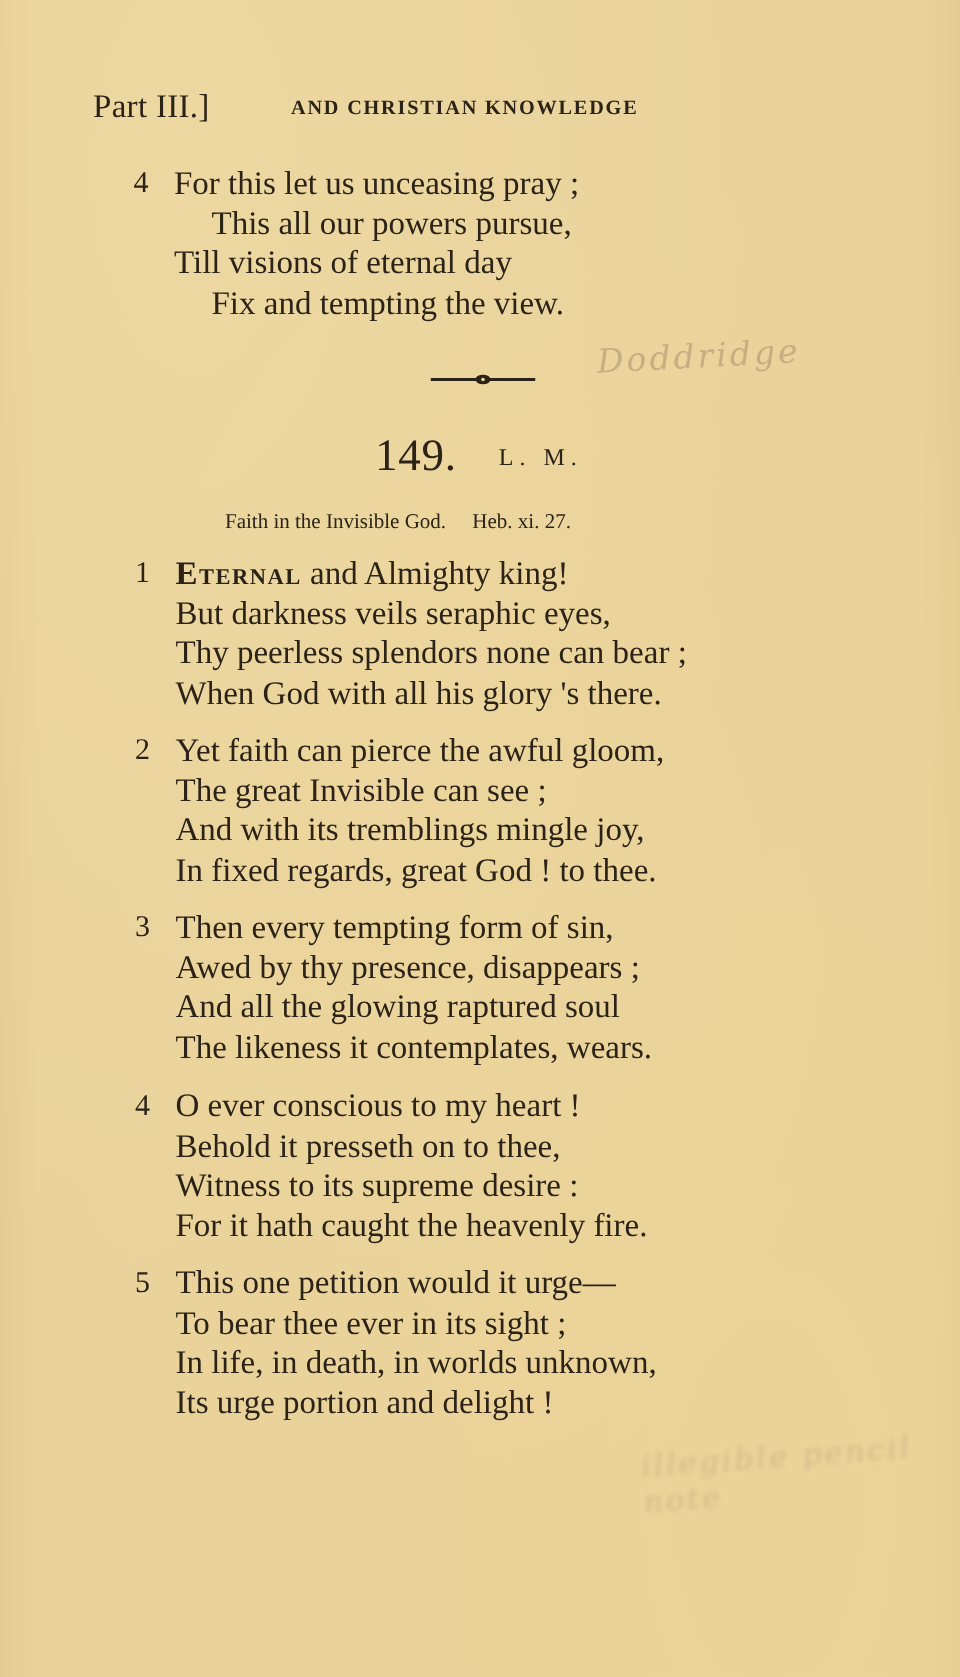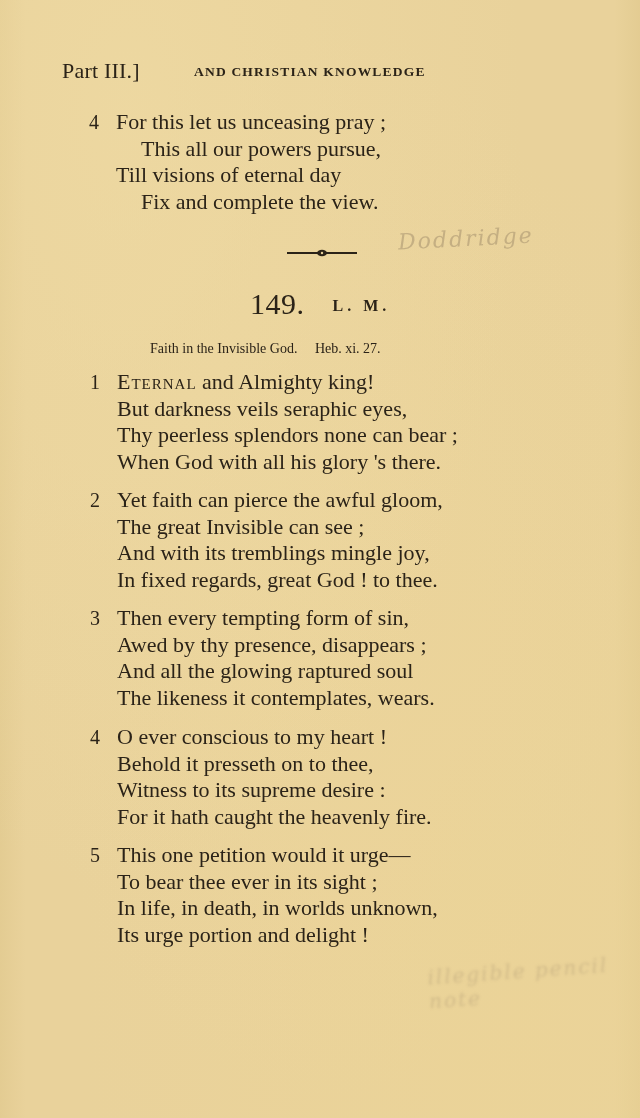--- a/index.html
+++ b/index.html
@@ -83,57 +83,58 @@
       top: 287px;
       left: 250px;
       white-space: nowrap;
     }
     .hymn-number .num {
       font-size: 30px;
       letter-spacing: 0.5px;
     }
     .hymn-number .meter {
       font-size: 16px;
-      font-weight: bold;
+      font-weight: normal;
       letter-spacing: 4px;
       margin-left: 24px;
       position: relative;
       top: -3px;
     }
     .subtitle {
       position: absolute;
       top: 341px;
       left: 150px;
       font-size: 14px;
       white-space: nowrap;
     }
     .subtitle .ref { margin-left: 14px; }
     .smallcaps {
       font-variant: small-caps;
       letter-spacing: 1px;
+      font-weight: bold;
     }
   </style>
 </head>
 <body>
 
 <div class="page">
 
   <div class="running-head">
     <span class="part">Part III.]</span>
     <span class="title">AND CHRISTIAN KNOWLEDGE</span>
   </div>
 
   <div class="stanza" style="top:109px; left:116px;">
     <span class="line">
       <span class="num">4</span>
       <span>For this let us unceasing pray ;</span>
     </span>
     <span class="line indent">This all our powers pursue,</span>
     <span class="line">Till visions of eternal day</span>
-    <span class="line indent">Fix and complete the view.</span>
+    <span class="line indent">Fix and tempting the view.</span>
   </div>
 
   <svg class="ornament" viewBox="0 0 70 8">
     <line x1="0" y1="4" x2="70" y2="4" stroke="#2B2318" stroke-width="2"></line>
     <ellipse cx="35" cy="4" rx="5" ry="3.2" fill="#2B2318"></ellipse>
     <circle cx="35" cy="4" r="1.2" fill="#E9D29B"></circle>
   </svg>
 
   <div class="pencil" style="left:398px; top:226px; transform:rotate(-3deg);">Doddridge</div>
   <div class="pencil" style="left:428px; top:958px; font-size:20px; opacity:0.55; color:transparent; text-shadow:0 0 3px rgba(150,130,100,0.55); transform:rotate(-4deg);">illegible pencil note</div>

